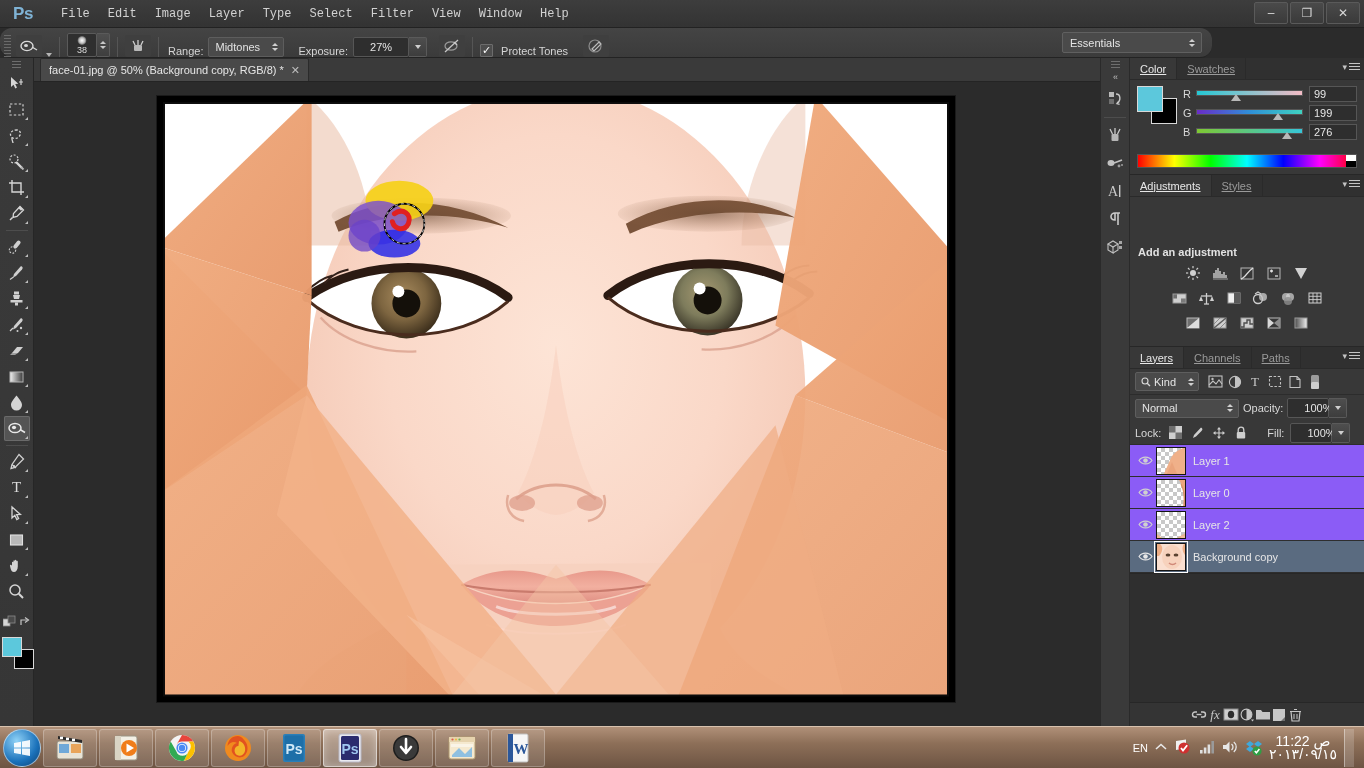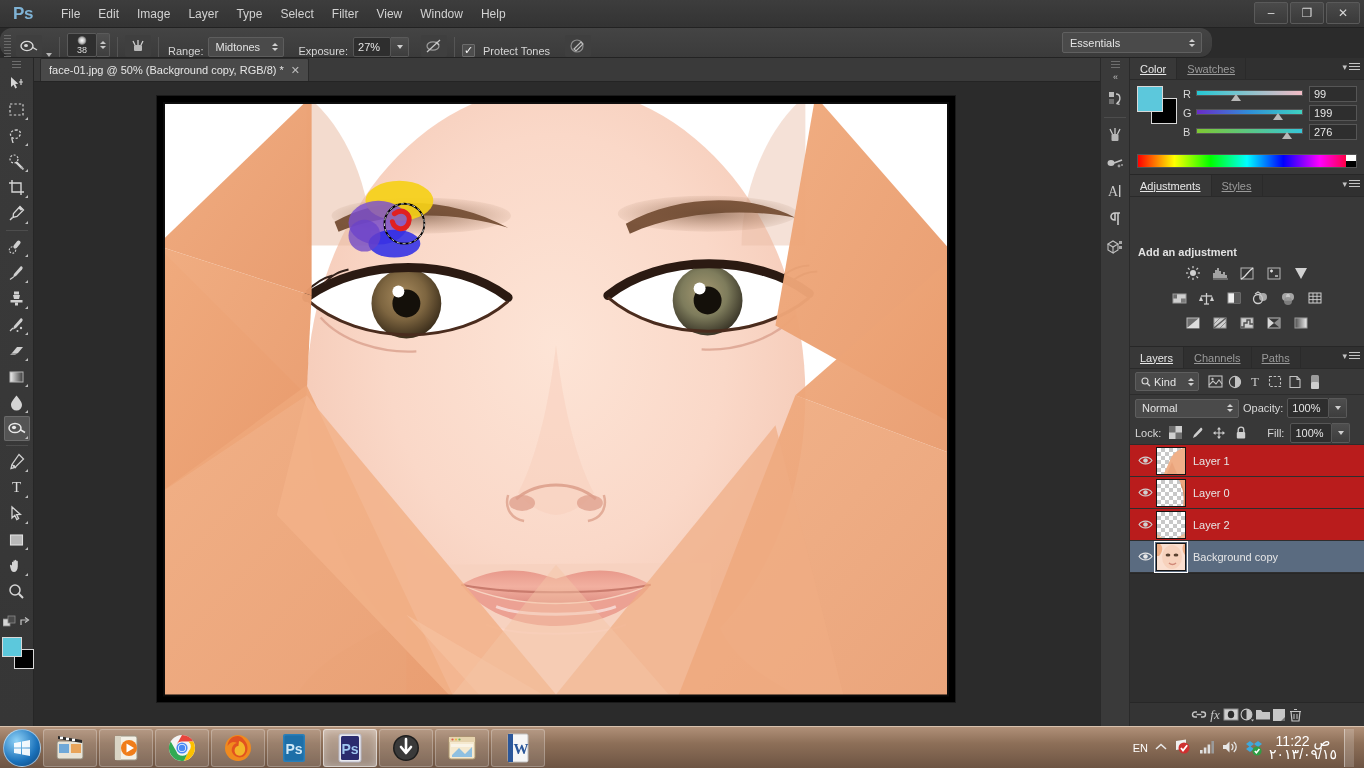--- a/index.html
+++ b/index.html
@@ -25,20 +25,21 @@
     width: 34px; height: 26px; margin-left: 6px;
     display: flex; align-items: center; justify-content: center;
     color: #7fb3d5; font-weight: bold; font-size: 17px;
     font-family: "Liberation Sans", sans-serif;
     letter-spacing: -0.5px;
   }
   .menu-items { display: flex; align-items: center; margin-left: 12px; }
   .menu-item {
     padding: 4px 9px; font-size: 12px; color: #d2d2d2; cursor: default;
     white-space: nowrap;
+    font-family: Liberation Mono, monospace;
   }
   .win-btns { position: absolute; right: 4px; top: 2px; display: flex; }
   .win-btn {
     width: 34px; height: 22px; margin-left: 2px;
     background: linear-gradient(#4a4a4a, #3a3a3a);
     border: 1px solid #5a5a5a; border-radius: 2px;
     display: flex; align-items: center; justify-content: center;
     color: #d8d8d8; font-size: 12px;
   }
 
@@ -83,21 +84,21 @@
     height: 20px; background:#4a4a4a; border:1px solid #5d5d5d; border-radius:2px;
     display:flex; align-items:center; padding:0 2px 0 6px; color:#e2e2e2; font-size:11px;
   }
   .combo .val { flex:1; white-space:nowrap; }
   .combo .arrows { width:13px; display:flex; flex-direction:column; align-items:center; }
   .combo .arrows i { width:0;height:0;border-left:3px solid transparent;border-right:3px solid transparent; }
   .combo .arrows i.up { border-bottom:3px solid #d0d0d0; margin-bottom:2px;}
   .combo .arrows i.dn { border-top:3px solid #d0d0d0; }
   .numfield {
     height:20px; background:#2e2e2e; border:1px solid #565656; border-radius:2px;
-    color:#e4e4e4; font-size:11px; display:flex; align-items:center; padding:0 4px; min-width:38px;
+    color:#e4e4e4; font-size:11px; display:flex; align-items:center; padding:0 16px; min-width:38px;
   }
   .dropbtn {
     width:18px;height:20px;background:linear-gradient(#4e4e4e,#3d3d3d);
     border:1px solid #5a5a5a;border-left:none;border-radius:0 2px 2px 0;
     display:flex;align-items:center;justify-content:center;
   }
   .chk {
     width:13px;height:13px;background:#4d4d4d;border:1px solid #6c6c6c;border-radius:1px;
     display:flex;align-items:center;justify-content:center;color:#fff;font-size:11px;line-height:11px;
   }
@@ -227,21 +228,21 @@
   }
   .filt-icon { width:20px;height:20px;display:flex;align-items:center;justify-content:center; }
   .blend-row { height:26px;display:flex;align-items:center;padding:0 5px;gap:4px; }
   .blend-combo {
     height:19px;width:104px;background:#4a4a4a;border:1px solid #5e5e5e;border-radius:2px;
     display:flex;align-items:center;padding:0 2px 0 6px;color:#e4e4e4;font-size:11px;
   }
   .lock-row { height:24px;display:flex;align-items:center;padding:0 5px;gap:6px;border-bottom:1px solid #2c2c2c; }
   .lock-icon { width:16px;height:16px;display:flex;align-items:center;justify-content:center; }
 
-  .layers-list { background:#b91c1c; }
+  .layers-list { background:#8b5cf6; }
   .layer-row {
     height:32px;display:flex;align-items:center;
     border-bottom:1px solid #2e2e2e;padding-left:4px;
   }
   .layer-row.selected { background:#5a6b80; }
   .eye { width:22px;display:flex;align-items:center;justify-content:center; }
   .thumb {
     width:30px;height:28px;border:1px solid #151515;margin-right:7px;position:relative;overflow:hidden;
     background-color:#fff;
     background-image:

